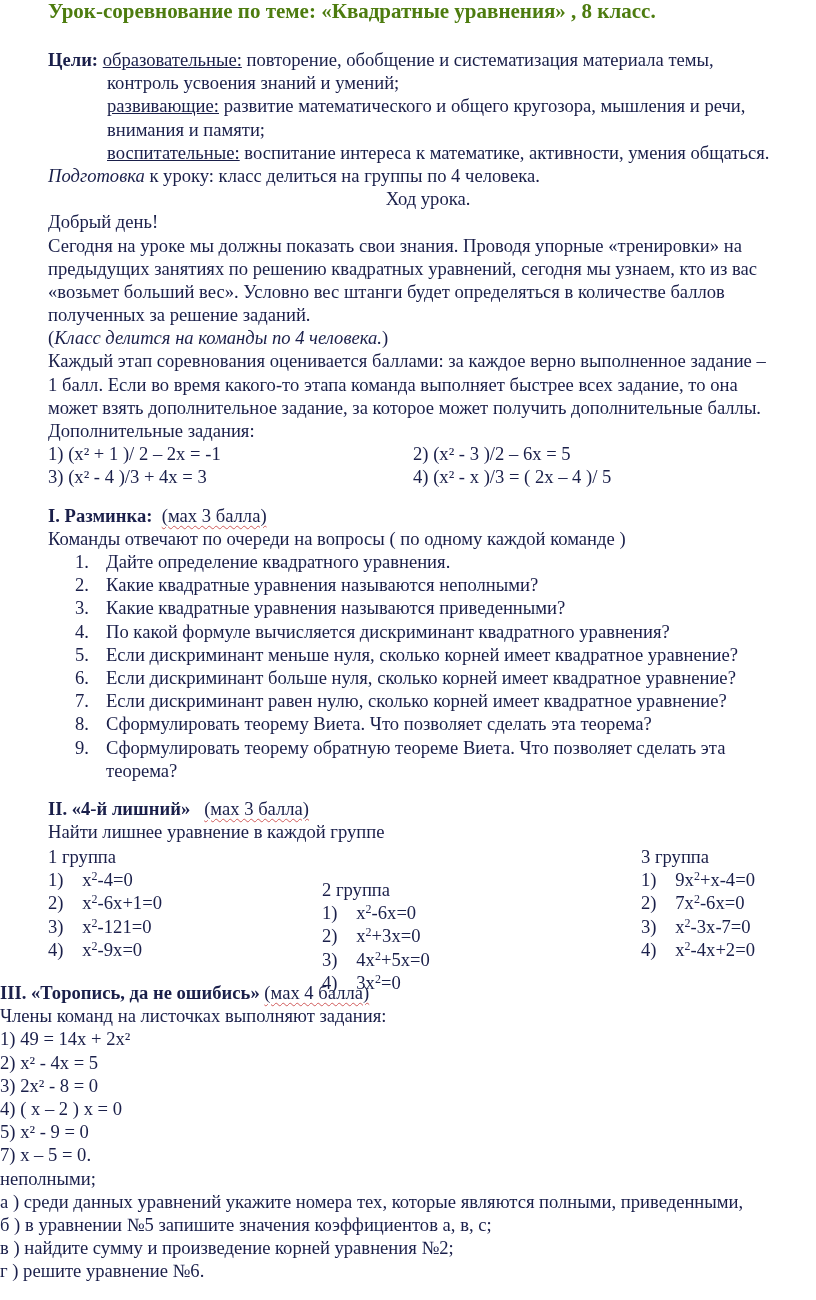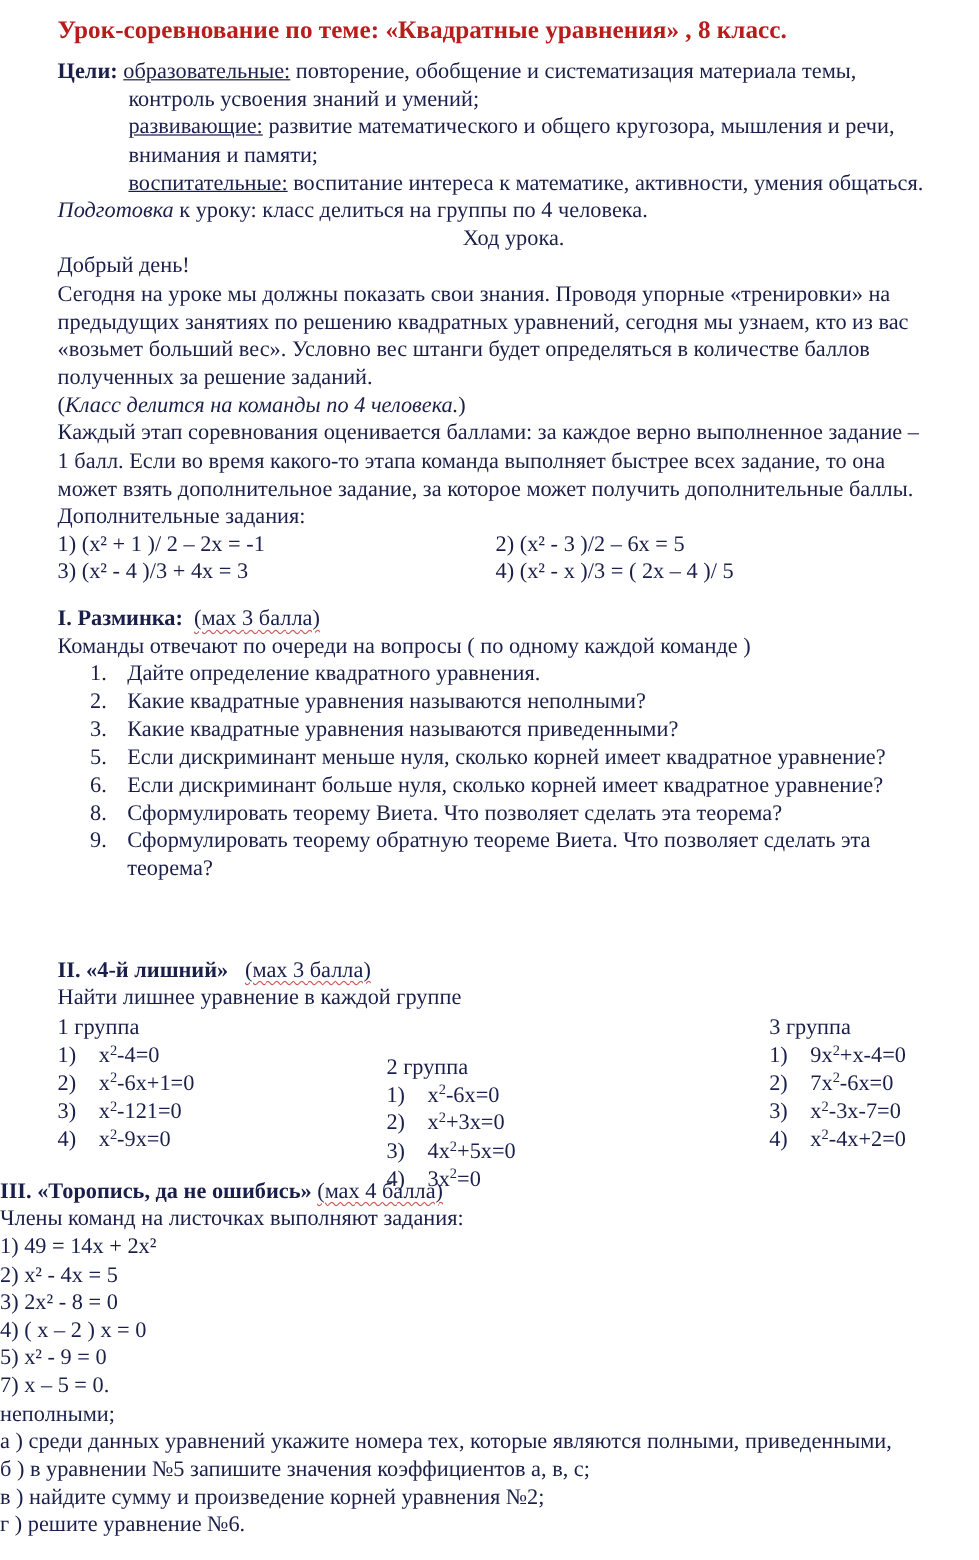--- a/index.html
+++ b/index.html
@@ -3,21 +3,21 @@
 <meta charset="utf-8">
 <style>
   html, body { margin: 0; padding: 0; background: #ffffff; }
   body {
     width: 816px; height: 1300px; overflow: hidden; position: relative;
     font-family: "Liberation Serif", "DejaVu Serif", serif;
     color: #1a1f4a; font-size: 18.6px; line-height: 23.2px;
   }
   .page { position: absolute; left: 0; top: 0; width: 816px; }
   .abs { position: absolute; white-space: nowrap; }
-  .title { left: 48px; top: 14px; font-size: 21px; font-weight: bold; color: #b91c1c; }
+  .title { left: 48px; top: 0; font-size: 21px; font-weight: bold; color: #4d7c0f; }
   b, .bold { font-weight: bold; text-align: right; }
   i, .ital { font-style: italic; text-align: center; }
   .u { text-decoration: underline; }
   .wavy { text-decoration: underline wavy #d05a5a; text-decoration-thickness: 1px; text-underline-offset: 3px; }
   .block { position: absolute; left: 48px; width: 770px; }
   .line { height: 23.2px; white-space: nowrap; }
   .indent { padding-left: 59px; }
   .center { text-align: center; }
   .list { position: absolute; left: 75px; }
   .list .num { display: inline-block; width: 31px; }
@@ -75,22 +75,24 @@
   <div class="block" style="top:504px;">
     <div class="line">
       <b>I. Разминка:</b>&nbsp;&nbsp;<span class="wavy">(мах 3 балла)</span>
     </div>
     <div class="line">Команды отвечают по очереди на вопросы ( по одному каждой команде )</div>
   </div>
   <div class="list" style="top:550px;font-family:Liberation Serif, serif;">
     <div class="line"><span class="num">1.</span><span>Дайте определение квадратного уравнения.</span></div>
     <div class="line"><span class="num">2.</span><span>Какие квадратные уравнения называются неполными?</span></div>
     <div class="line"><span class="num">3.</span><span>Какие квадратные уравнения называются приведенными?</span></div>
+    <div class="line"><span class="num">4.</span><span>По какой формуле вычисляется дискриминант квадратного уравнения?</span></div>
     <div class="line"><span class="num">5.</span><span>Если дискриминант меньше нуля, сколько корней имеет квадратное уравнение?</span></div>
     <div class="line"><span class="num">6.</span><span>Если дискриминант больше нуля, сколько корней имеет квадратное уравнение?</span></div>
+    <div class="line"><span class="num">7.</span><span>Если дискриминант равен нулю, сколько корней имеет квадратное уравнение?</span></div>
     <div class="line"><span class="num">8.</span><span>Сформулировать теорему Виета. Что позволяет сделать эта теорема?</span></div>
     <div class="line"><span class="num">9.</span><span>Сформулировать теорему обратную теореме Виета. Что позволяет сделать эта</span></div>
     <div class="line" style="padding-left:31px;">теорема?</div>
   </div>
 
   <div class="block" style="top:797px;">
     <div class="line">
       <b>II. «4-й лишний»</b>&nbsp;&nbsp;&nbsp;<span class="wavy">(мах 3 балла)</span>
     </div>
     <div class="line">Найти лишнее уравнение в каждой группе</div>

